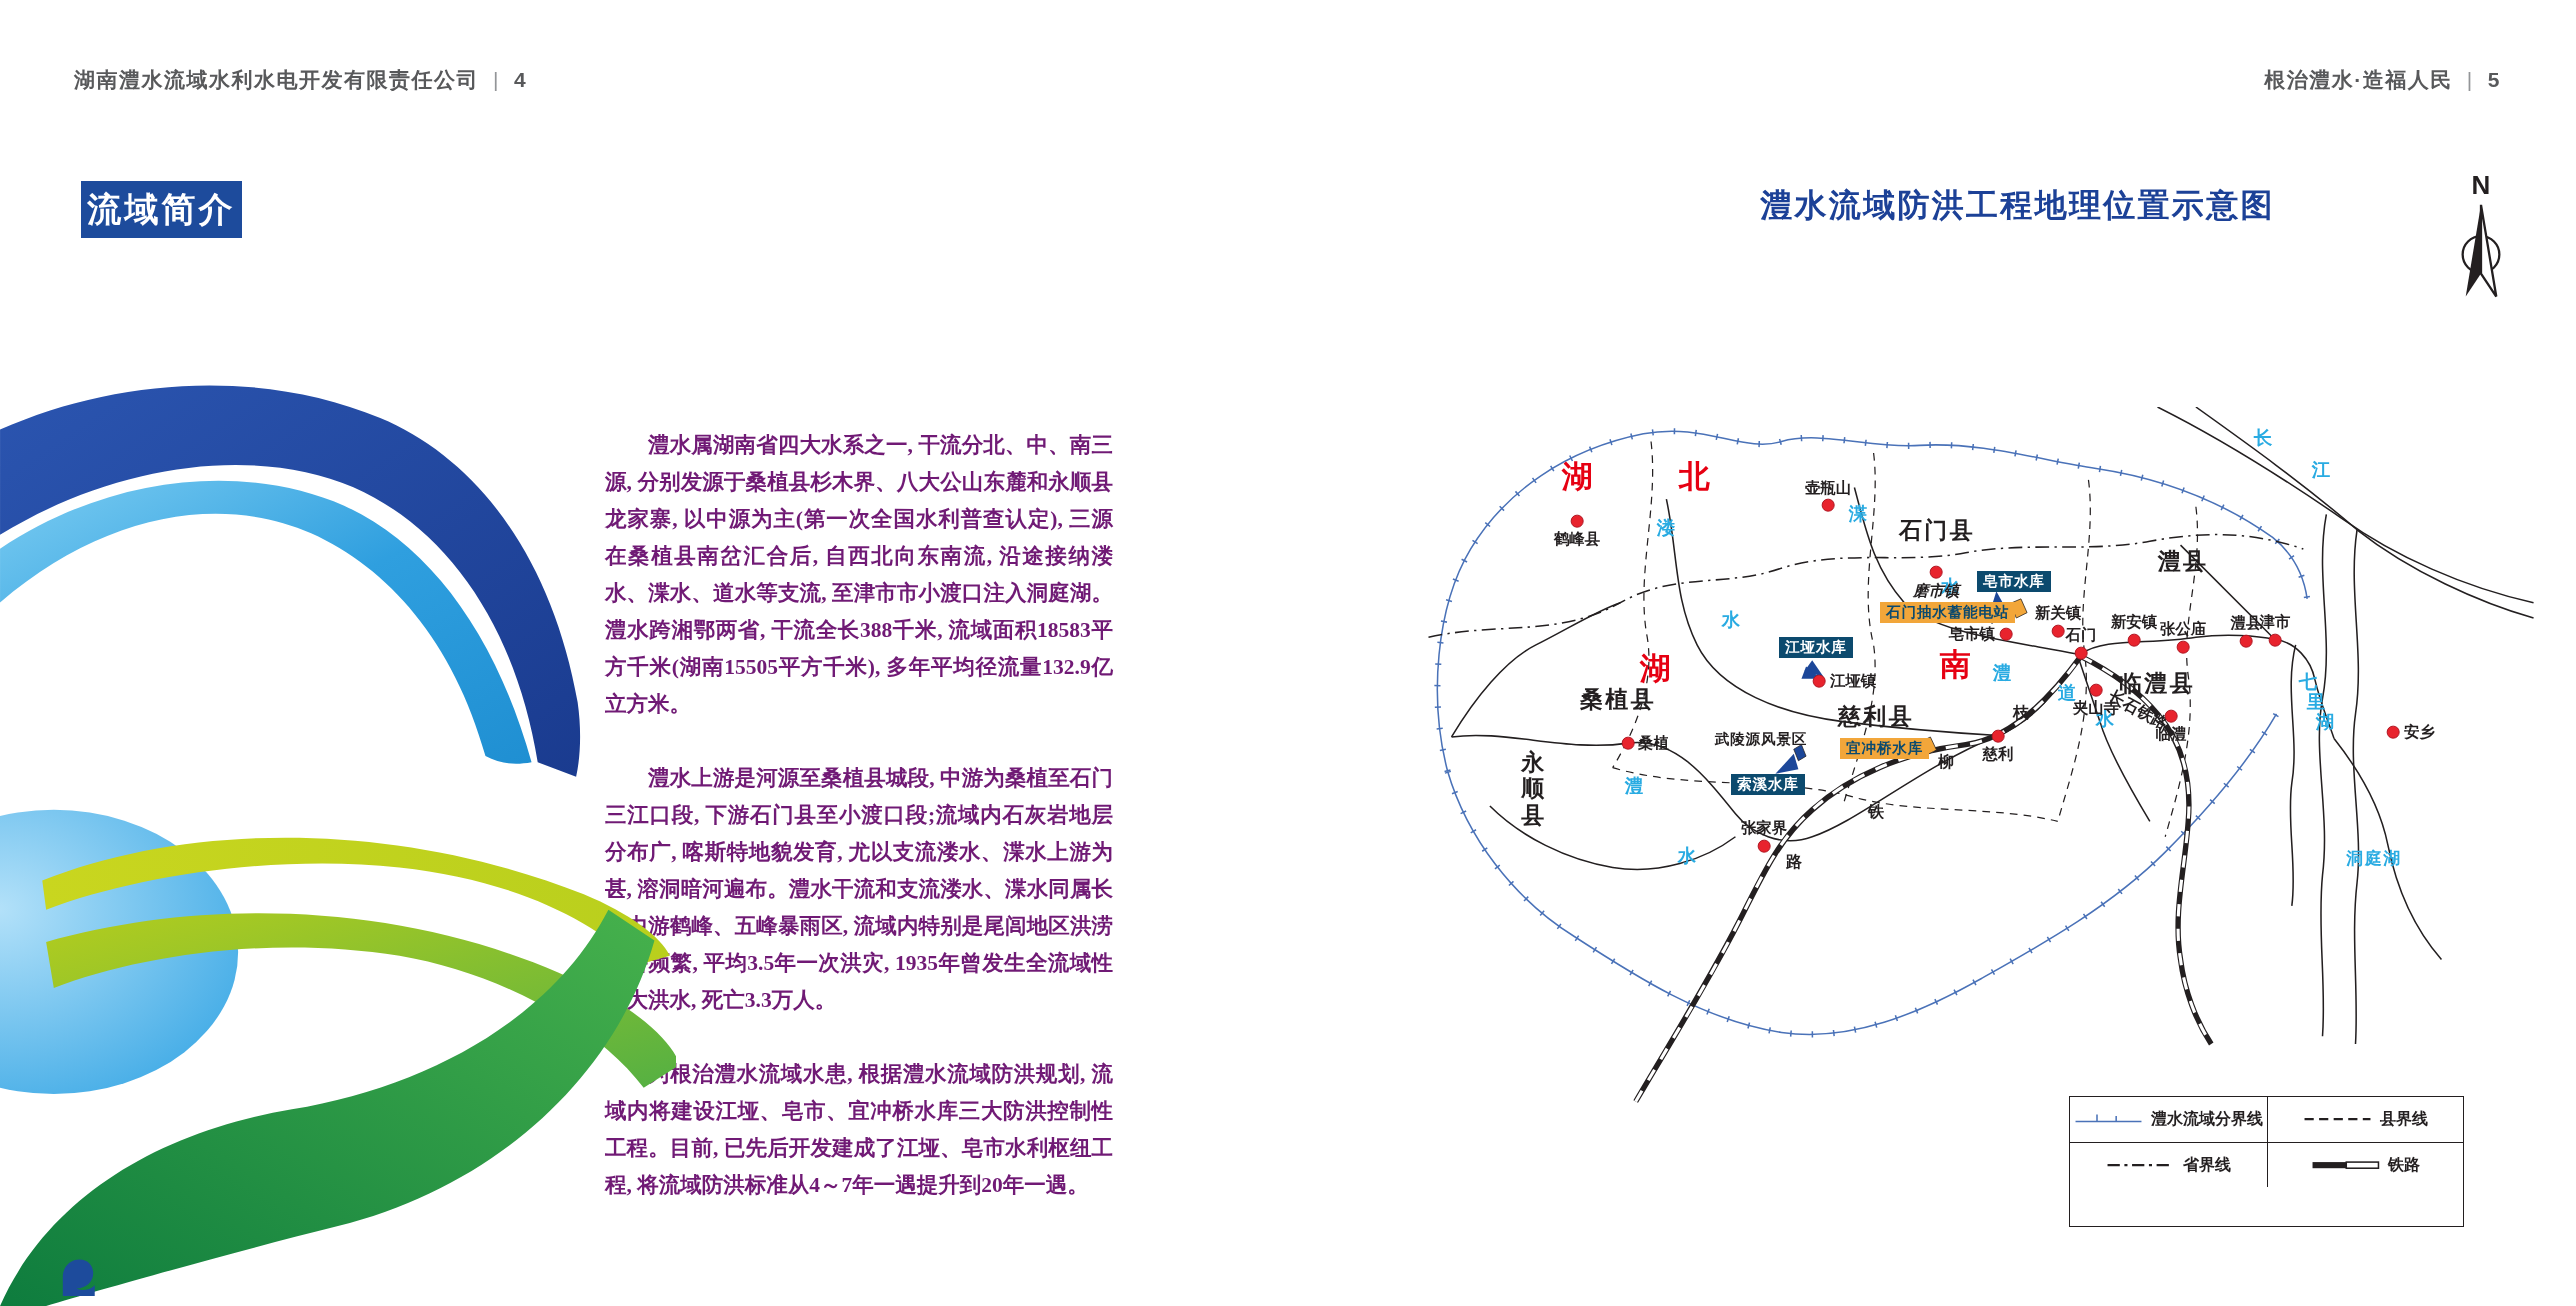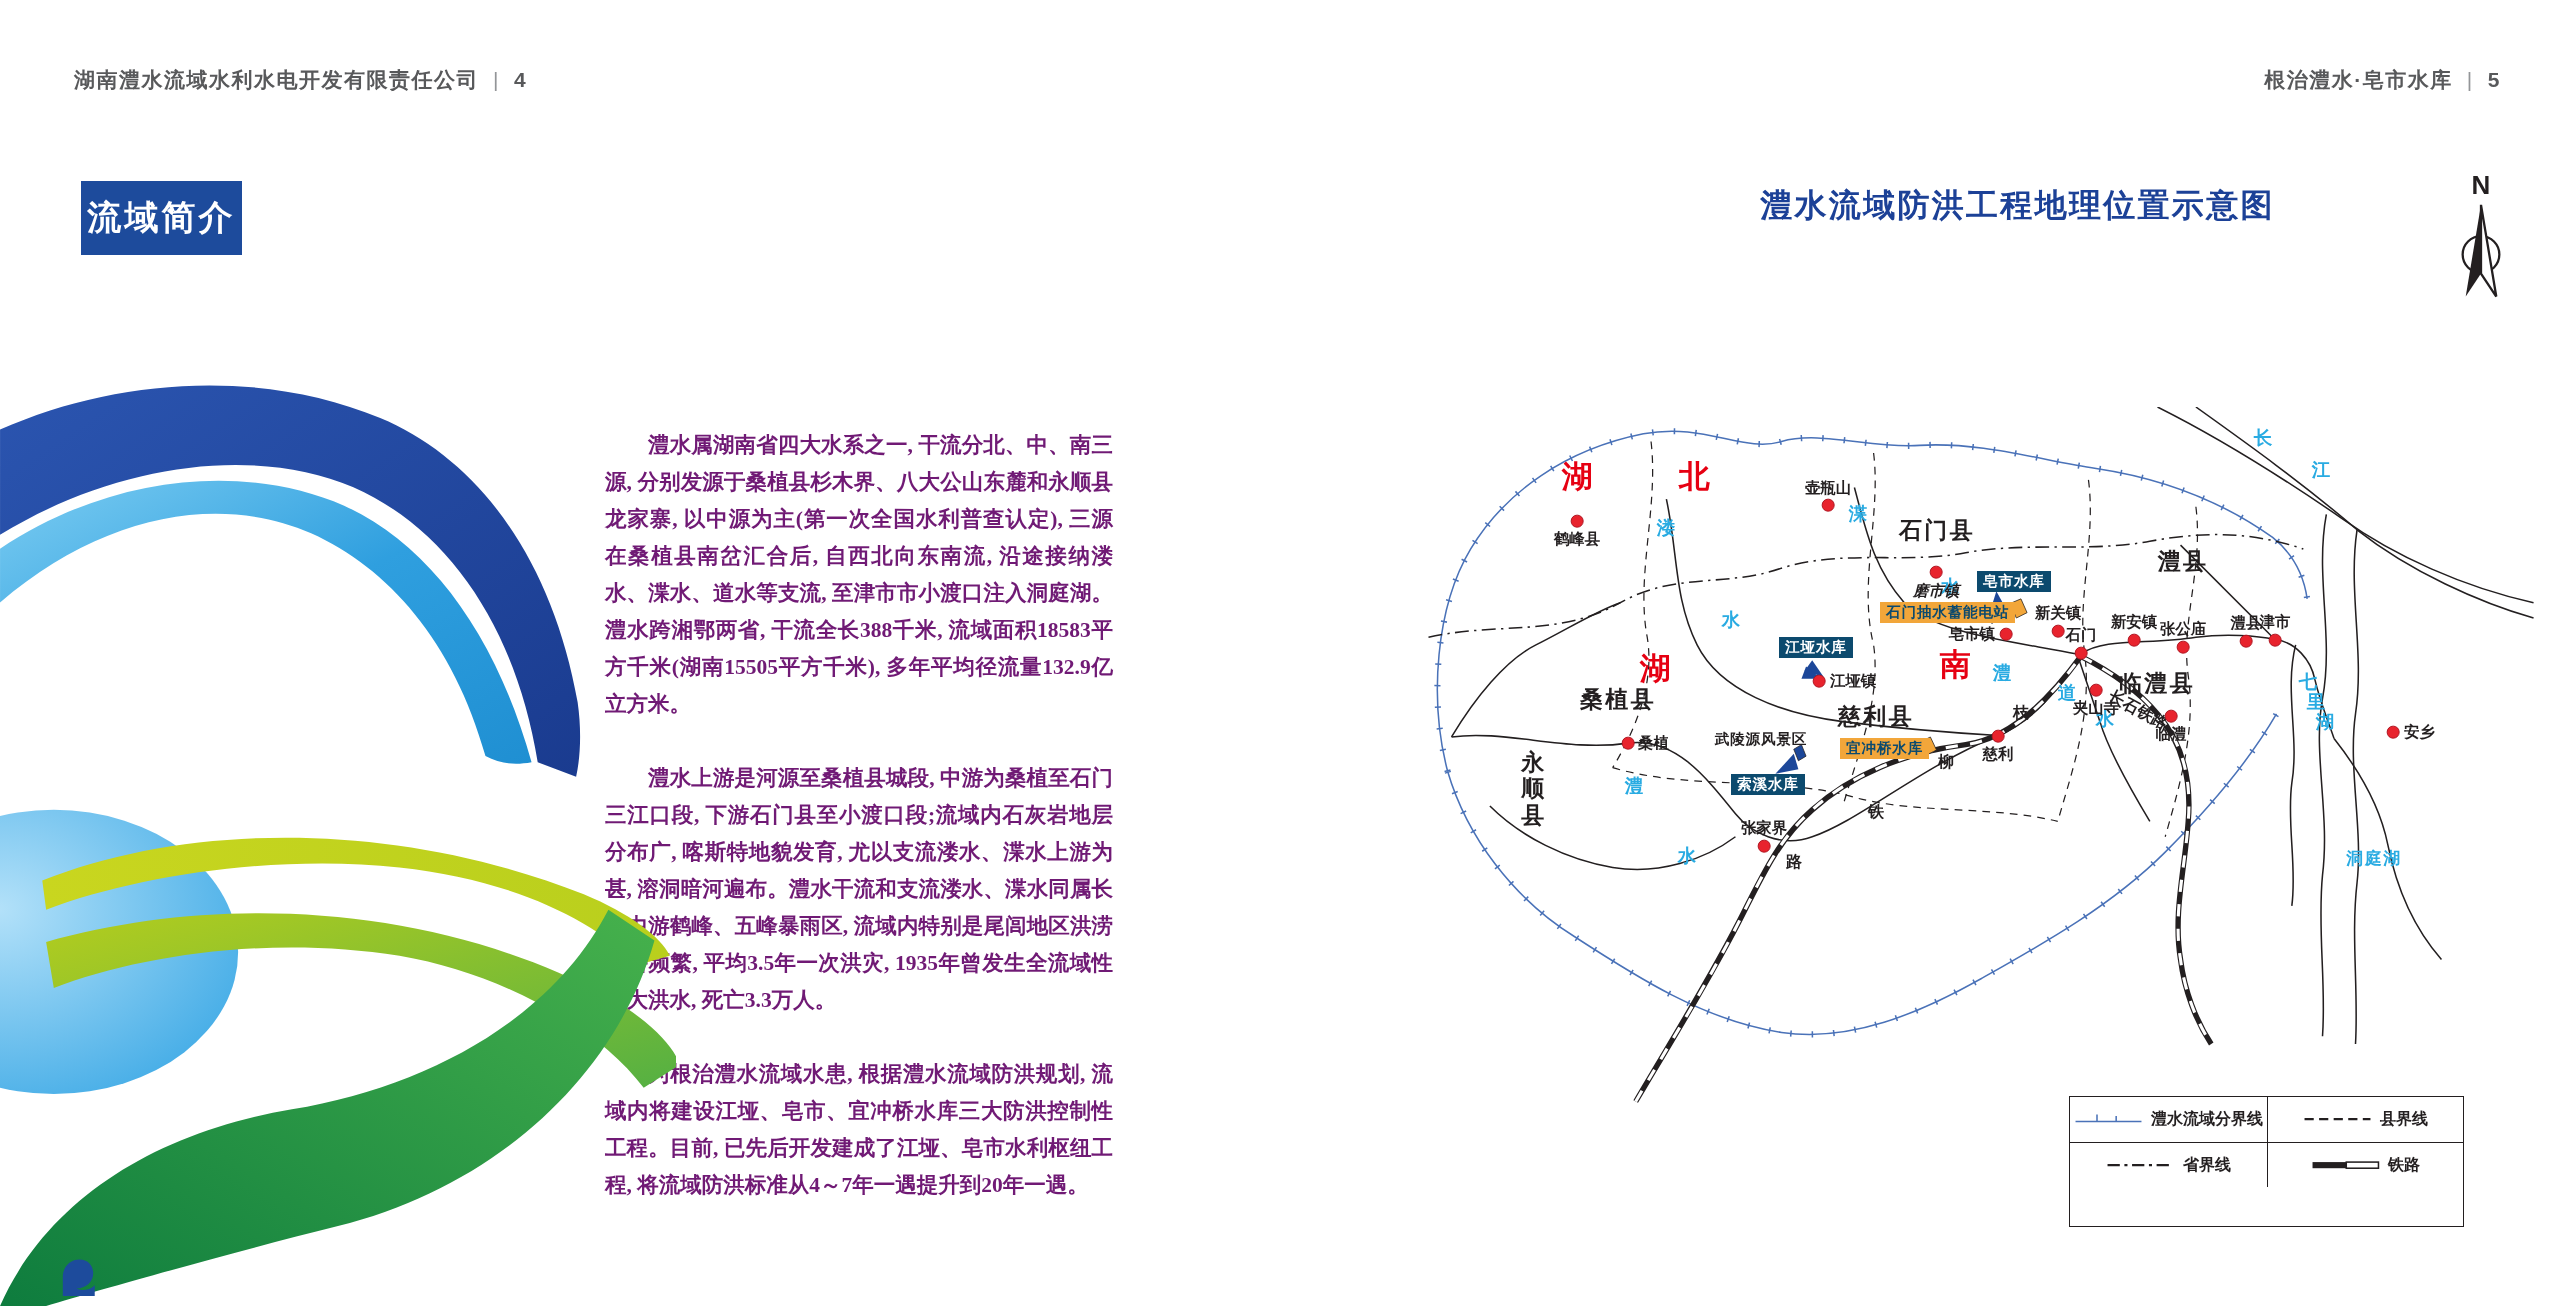--- a/index.html
+++ b/index.html
@@ -4,21 +4,21 @@
 <style>
   html,body{margin:0;padding:0;background:#e8e8e8;}
   .page{position:relative;width:2576px;height:1306px;background:#ffffff;overflow:hidden;
         font-family:"Liberation Sans",sans-serif;color:#231f20;}
   
   .hdr{position:absolute;top:66px;font-size:21px;font-weight:bold;color:#58595b;letter-spacing:1.5px;white-space:nowrap;}
   .hdr-left{left:74px;}
   .hdr-right{right:75px;}
   .hdr .sep{color:#939598;font-weight:normal;margin:0 14px;}
   
-  .sec-title{position:absolute;left:81px;top:181px;width:161px;height:74px;background:#1d4b9c;
+  .sec-title{position:absolute;left:81px;top:181px;width:161px;height:57px;background:#1d4b9c;
              display:flex;align-items:center;justify-content:center;color:#fff;font-size:34px;
              font-weight:bold;letter-spacing:3.1px;}
   
   .bodycol{position:absolute;left:605px;top:427px;width:508px;}
   .bodycol p{margin:0 0 37px 0;font-family:"Liberation Serif",serif;font-weight:700;
              font-size:21.5px;line-height:37px;text-align:justify;text-indent:2em;color:#701a75;}
   
   .map-title{position:absolute;left:1718px;top:184px;width:599px;text-align:center;
              font-size:32px;font-weight:bold;color:#1c4197;letter-spacing:2.3px;}
   
@@ -59,21 +59,21 @@
 </style>
 </head>
 <body>
 
 <div class="page">
 
   <div class="hdr hdr-left">
     <span>湖南澧水流域水利水电开发有限责任公司</span><span class="sep">|</span><span>4</span>
   </div>
   <div class="hdr hdr-right">
-    <span>根治澧水·皂市水库</span><span class="sep">|</span><span>5</span>
+    <span>根治澧水·造福人民</span><span class="sep">|</span><span>5</span>
   </div>
 
   <div class="sec-title">流域简介</div>
 
   <div class="bodycol">
     <p>澧水属湖南省四大水系之一, 干流分北、中、南三源, 分别发源于桑植县杉木界、八大公山东麓和永顺县龙家寨, 以中源为主(第一次全国水利普查认定), 三源在桑植县南岔汇合后, 自西北向东南流, 沿途接纳溇水、渫水、道水等支流, 至津市市小渡口注入洞庭湖。澧水跨湘鄂两省, 干流全长388千米, 流域面积18583平方千米(湖南15505平方千米), 多年平均径流量132.9亿立方米。</p>
     <p>澧水上游是河源至桑植县城段, 中游为桑植至石门三江口段, 下游石门县至小渡口段;流域内石灰岩地层分布广, 喀斯特地貌发育, 尤以支流溇水、渫水上游为甚, 溶洞暗河遍布。澧水干流和支流溇水、渫水同属长江中游鹤峰、五峰暴雨区, 流域内特别是尾闾地区洪涝灾害频繁, 平均3.5年一次洪灾, 1935年曾发生全流域性特大洪水, 死亡3.3万人。</p>
     <p>为根治澧水流域水患, 根据澧水流域防洪规划, 流域内将建设江垭、皂市、宜冲桥水库三大防洪控制性工程。目前, 已先后开发建成了江垭、皂市水利枢纽工程, 将流域防洪标准从4～7年一遇提升到20年一遇。</p>
   </div>
 

